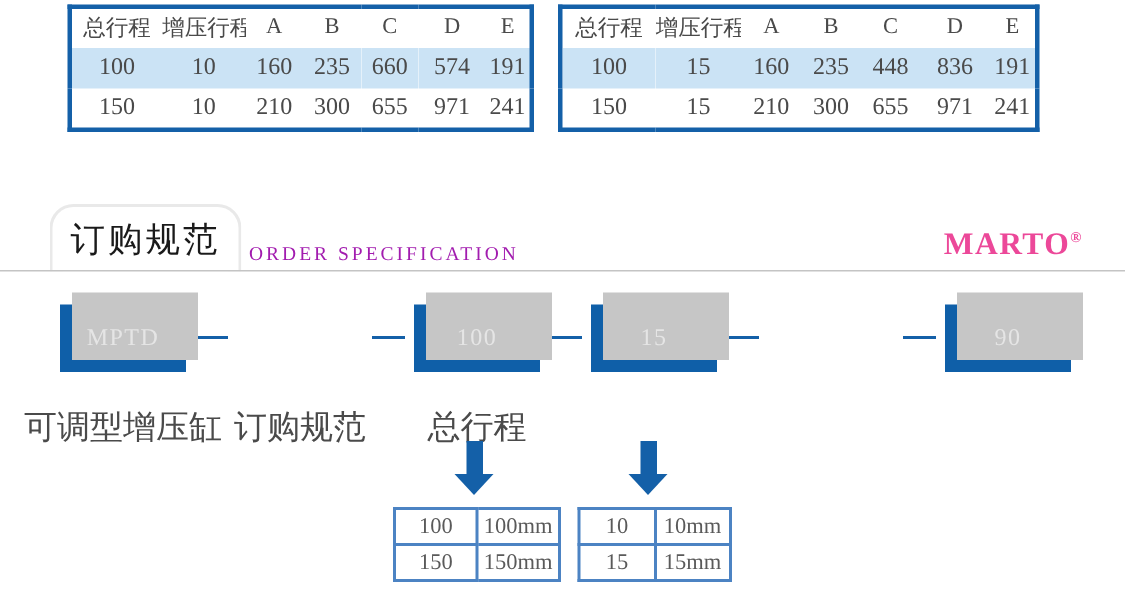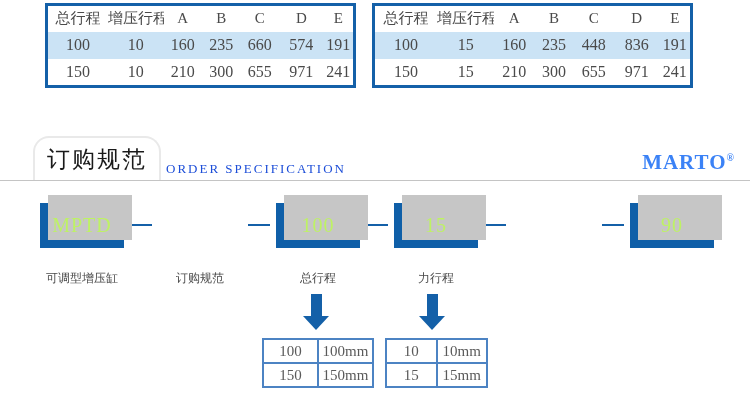--- a/index.html
+++ b/index.html
@@ -31,50 +31,50 @@
   
   .title-box {
     position:absolute; left:33px; top:136px; width:128px; height:45px;
     border:2px solid #e9e9e9; border-bottom:none;
     border-radius:16px 16px 0 0;
     display:flex; align-items:center; justify-content:center;
   }
   .title-zh { font-size:23px; color:#1a1a1a; letter-spacing:2px; }
   .title-en {
     position:absolute; left:166px; top:161px;
-    font-size:13px; color:#1d4ed8; letter-spacing:2px;
+    font-size:13px; color:#a21caf; letter-spacing:2px;
   }
   .brand {
-    position:absolute; right:15px; top:150px;
-    font-size:21px; font-weight:bold; color:#3b82f6; letter-spacing:1px;
+    position:absolute; right:28px; top:150px;
+    font-size:21px; font-weight:bold; color:#ec4899; letter-spacing:1px;
   }
   .brand sup { font-size:10px; }
   .rule {
     position:absolute; left:0; top:180px; width:750px; height:1px;
     background:#c4c4c4;
   }
 
   
   .code-box {
     position:absolute; top:203px; width:84px; height:45px;
-    background:#0f5fa8; color:#bef264;
+    background:#0f5fa8; color:#e5e5e5;
     display:flex; align-items:center; justify-content:center;
-    font-size:20px; letter-spacing:1px; z-index:2;
+    font-size:16px; letter-spacing:1px; z-index:2;
   }
   .code-box::before {
     content:""; position:absolute; left:8px; top:-8px;
     width:84px; height:45px; background:#c6c6c6; z-index:-1;
   }
   .connector {
     position:absolute; top:224px; width:22px; height:2px;
     background:#1460a8;
   }
   .seg-label {
     position:absolute; top:270px; width:140px;
-    text-align:center; font-size:12px; color:#4a4a4a;
+    text-align:center; font-size:22px; color:#4a4a4a;
   }
 
   
   .down-arrow { position:absolute; top:294px; width:26px; }
   .down-arrow .stem { width:11px; height:22px; background:#1460a8; margin:0 auto; }
   .down-arrow .head {
     width:0; height:0; margin:0 auto;
     border-left:13px solid transparent; border-right:13px solid transparent;
     border-top:14px solid #1460a8;
   }
@@ -193,21 +193,20 @@
 
   <div class="connector" style="left:130px"></div>
   <div class="connector" style="left:248px"></div>
   <div class="connector" style="left:366px"></div>
   <div class="connector" style="left:484px"></div>
   <div class="connector" style="left:602px"></div>
 
   <div class="seg-label" style="left:12px">可调型增压缸</div>
   <div class="seg-label" style="left:130px">订购规范</div>
   <div class="seg-label" style="left:248px">总行程</div>
-  <div class="seg-label" style="left:366px">力行程</div>
 
   <div class="down-arrow" style="left:303px">
     <div class="stem"></div>
     <div class="head"></div>
   </div>
   <div class="down-arrow" style="left:419px">
     <div class="stem"></div>
     <div class="head"></div>
   </div>
 

